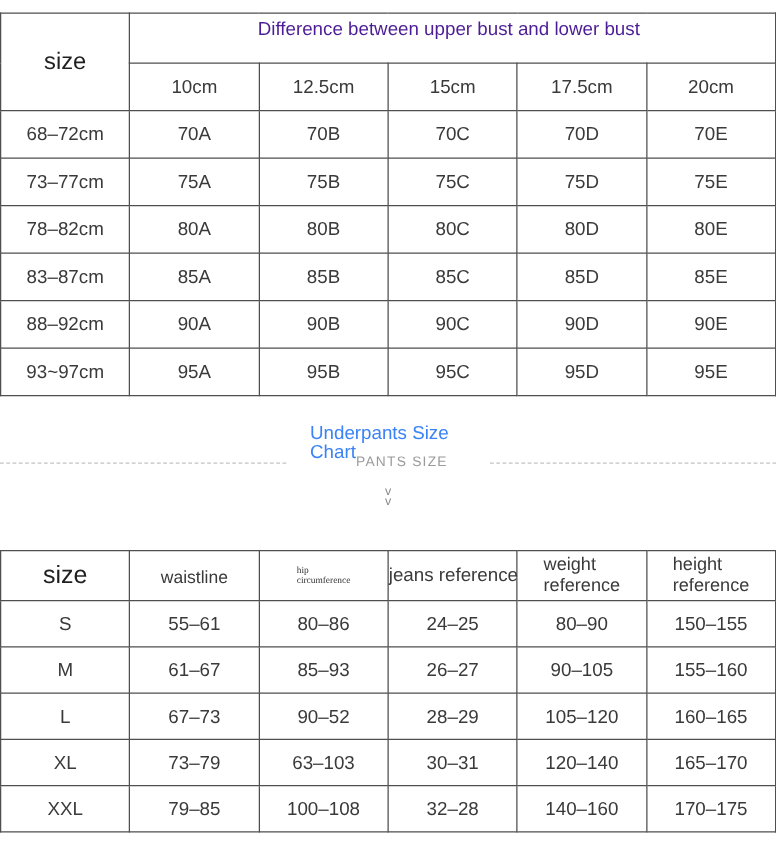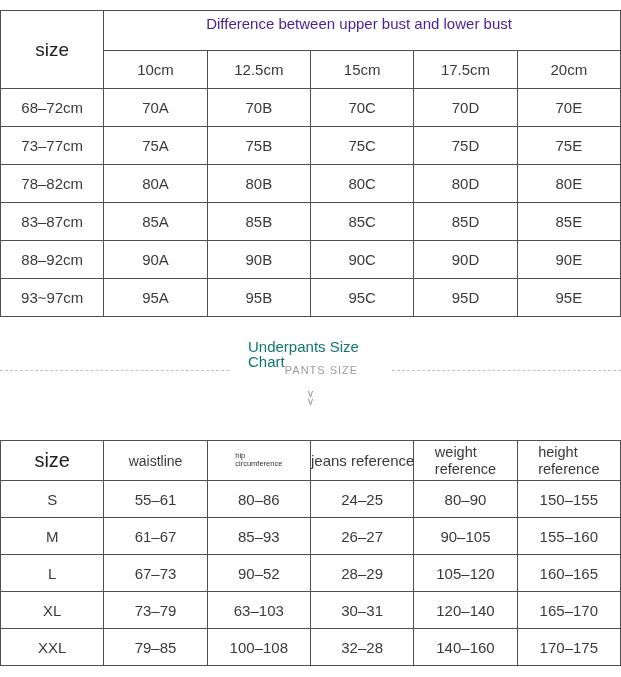--- a/index.html
+++ b/index.html
@@ -19,42 +19,42 @@
   .bra{top:10px;}
   .bra .r-top{height:40px;}
   .bra .r-cols{height:38px;}
   .bra .r-data{height:38px;padding-left:41px;}
   .bra .corner{font-size:19px;color:#1f1f1f;}
   .bra .span-cell{vertical-align:top;}
   .span-text{width:312px;margin:3px auto 0 auto;text-align:left;font-size:15px;line-height:19px;color:#4c1d95;}
   
   .chart-title{
     position:absolute;left:248px;top:340px;width:120px;
-    font-size:15px;line-height:14.5px;color:#0f766e;
+    font-size:15px;line-height:14.5px;color:#3b82f6;
   }
   .band{
     position:absolute;left:0;top:364px;width:621px;
     display:flex;align-items:center;
   }
   .dash{flex:1;height:0;border-top:1px dashed #c2c2c2;}
   .band-label{
     padding:0 34px 0 56px;font-size:11px;letter-spacing:1px;color:#9b9b9b;white-space:nowrap;
   }
   .chevrons{
     position:absolute;left:0;top:390px;width:621px;text-align:center;
     color:#8a8a8a;font-size:10px;line-height:8px;
   }
   .chevrons span{display:block;}
   
   .pants{top:440px;}
   .pants .r-head{height:40px;}
   .pants .r-data{height:37px;}
   .pants .size-h{font-size:20px;color:#1f1f1f;}
   .pants .waist-h{font-size:14px;}
-  .hip-block{display:inline-block;text-align:left;font-size:7.5px;line-height:8px;color:#333;}
+  .hip-block{display:inline-block;text-align:left;font-size:7.5px;line-height:8px;color:#333;font-family:Liberation Serif, serif;}
   .jeans-h{font-size:15px;white-space:nowrap;overflow:visible;margin-top:24px;}
   .two-line{display:inline-block;text-align:left;font-size:14.5px;line-height:17px;}
   .two-line span{display:block;}
 </style>
 </head>
 <body>
 
 <div class="page">
 
   <table class="sizes bra">

